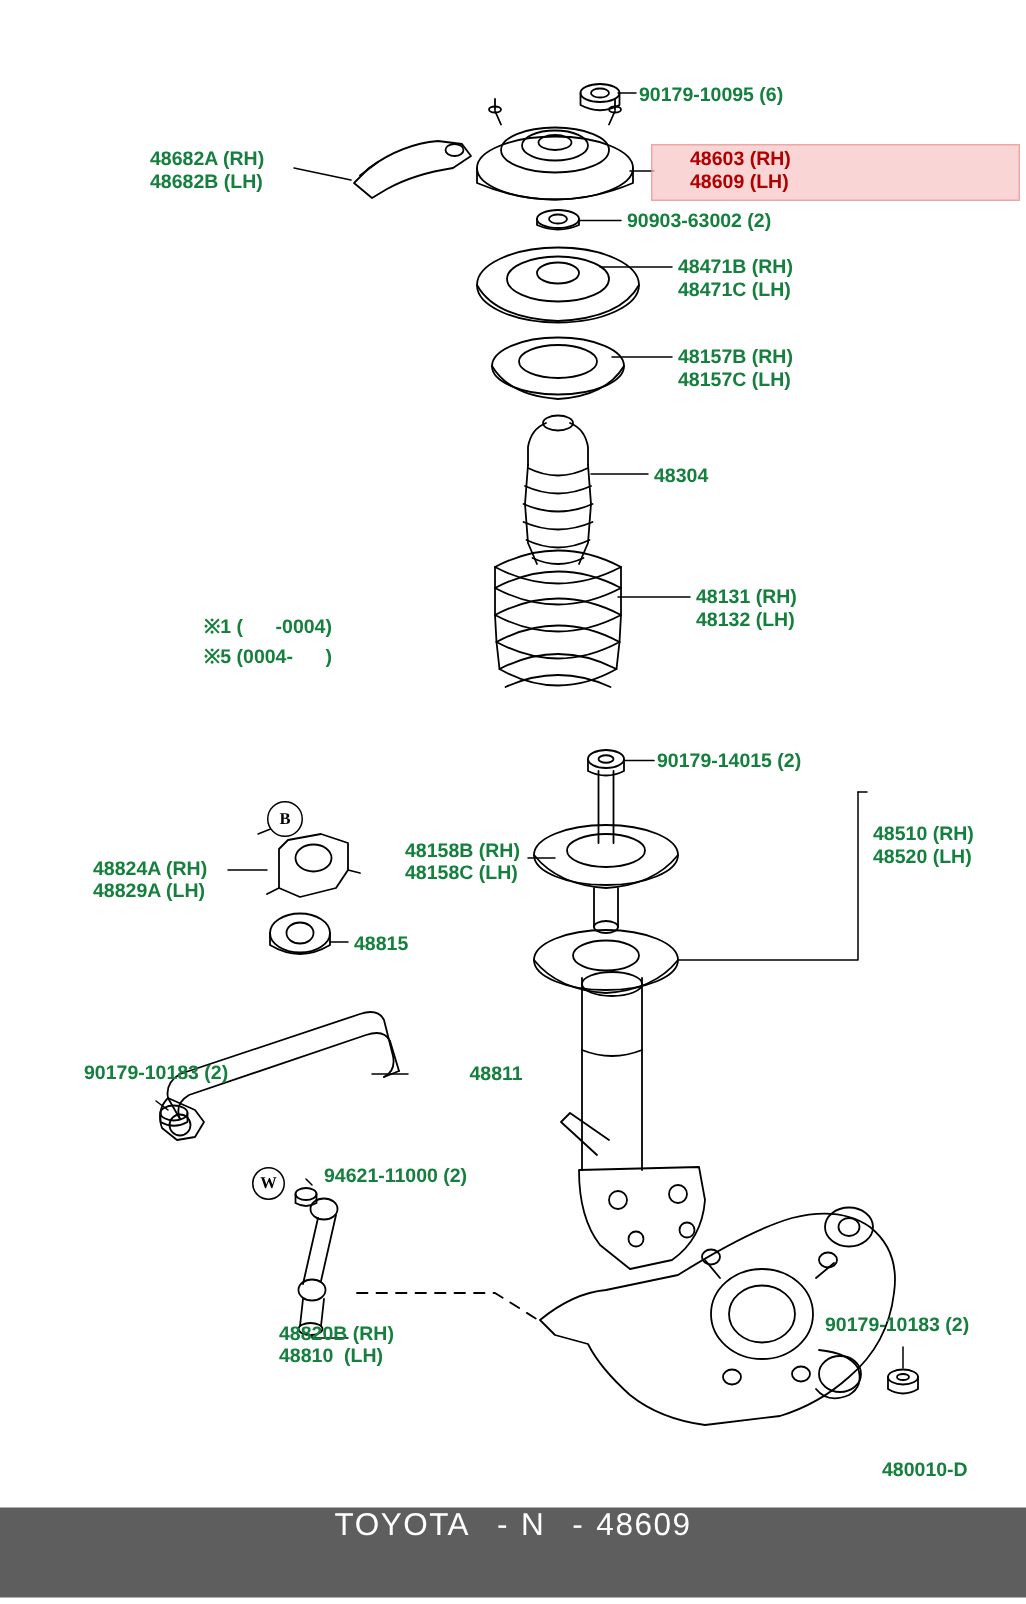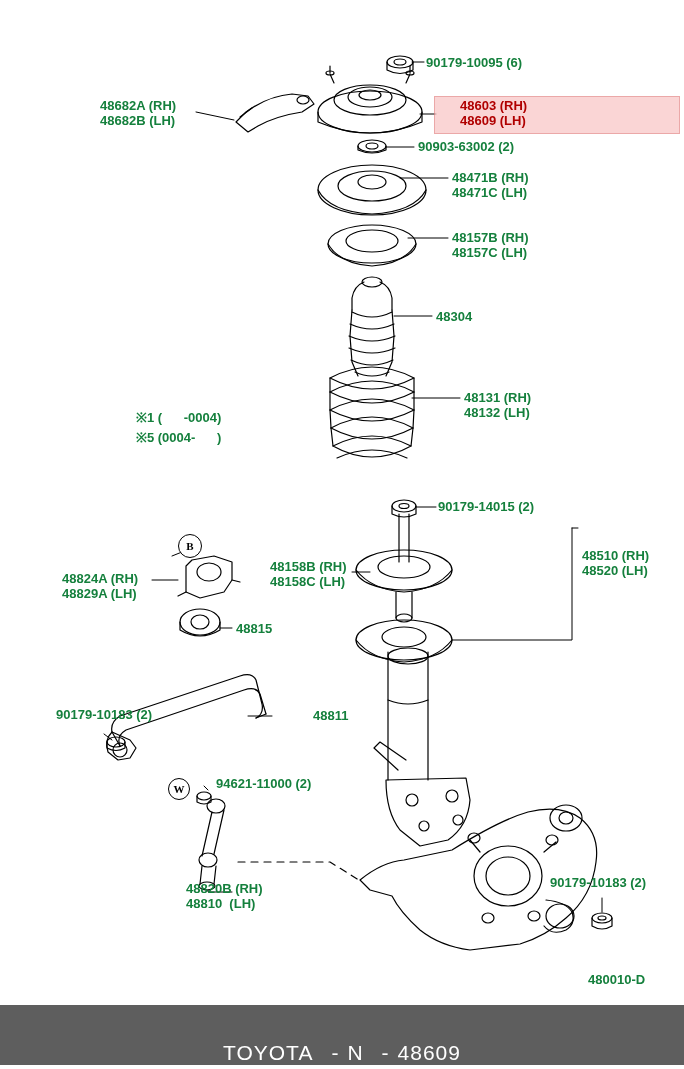--- a/index.html
+++ b/index.html
@@ -56,21 +56,21 @@
   }
   
   #footer {
     position: absolute;
     left: 0;
     top: 1005px;
     width: 684px;
     height: 60px;
     background: #5e5e5e;
     display: flex;
-    align-items: flex-end;
+    align-items: flex-start;
     justify-content: center;
   }
   #footer-inner {
     display: flex;
     align-items: baseline;
     color: #ffffff;
     font-size: 21px;
     letter-spacing: 1px;
     font-family: "Liberation Sans", sans-serif;
   }

